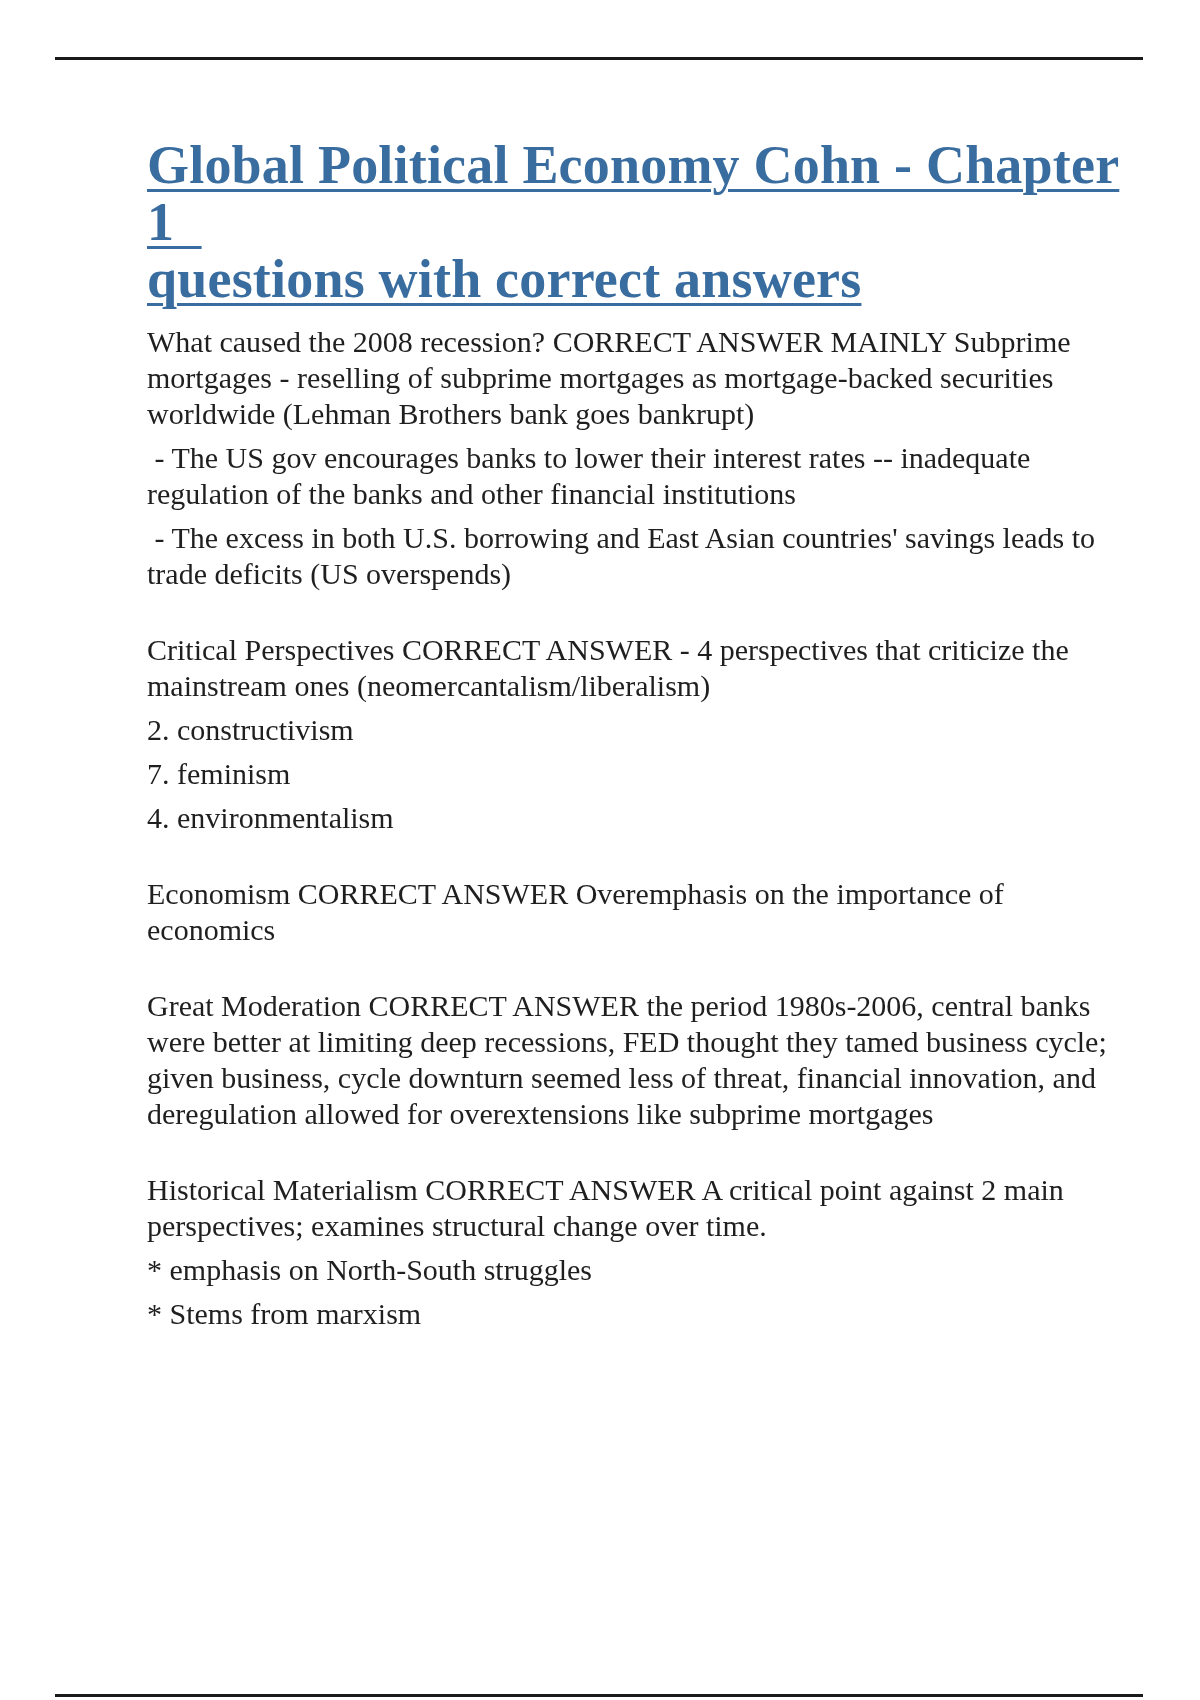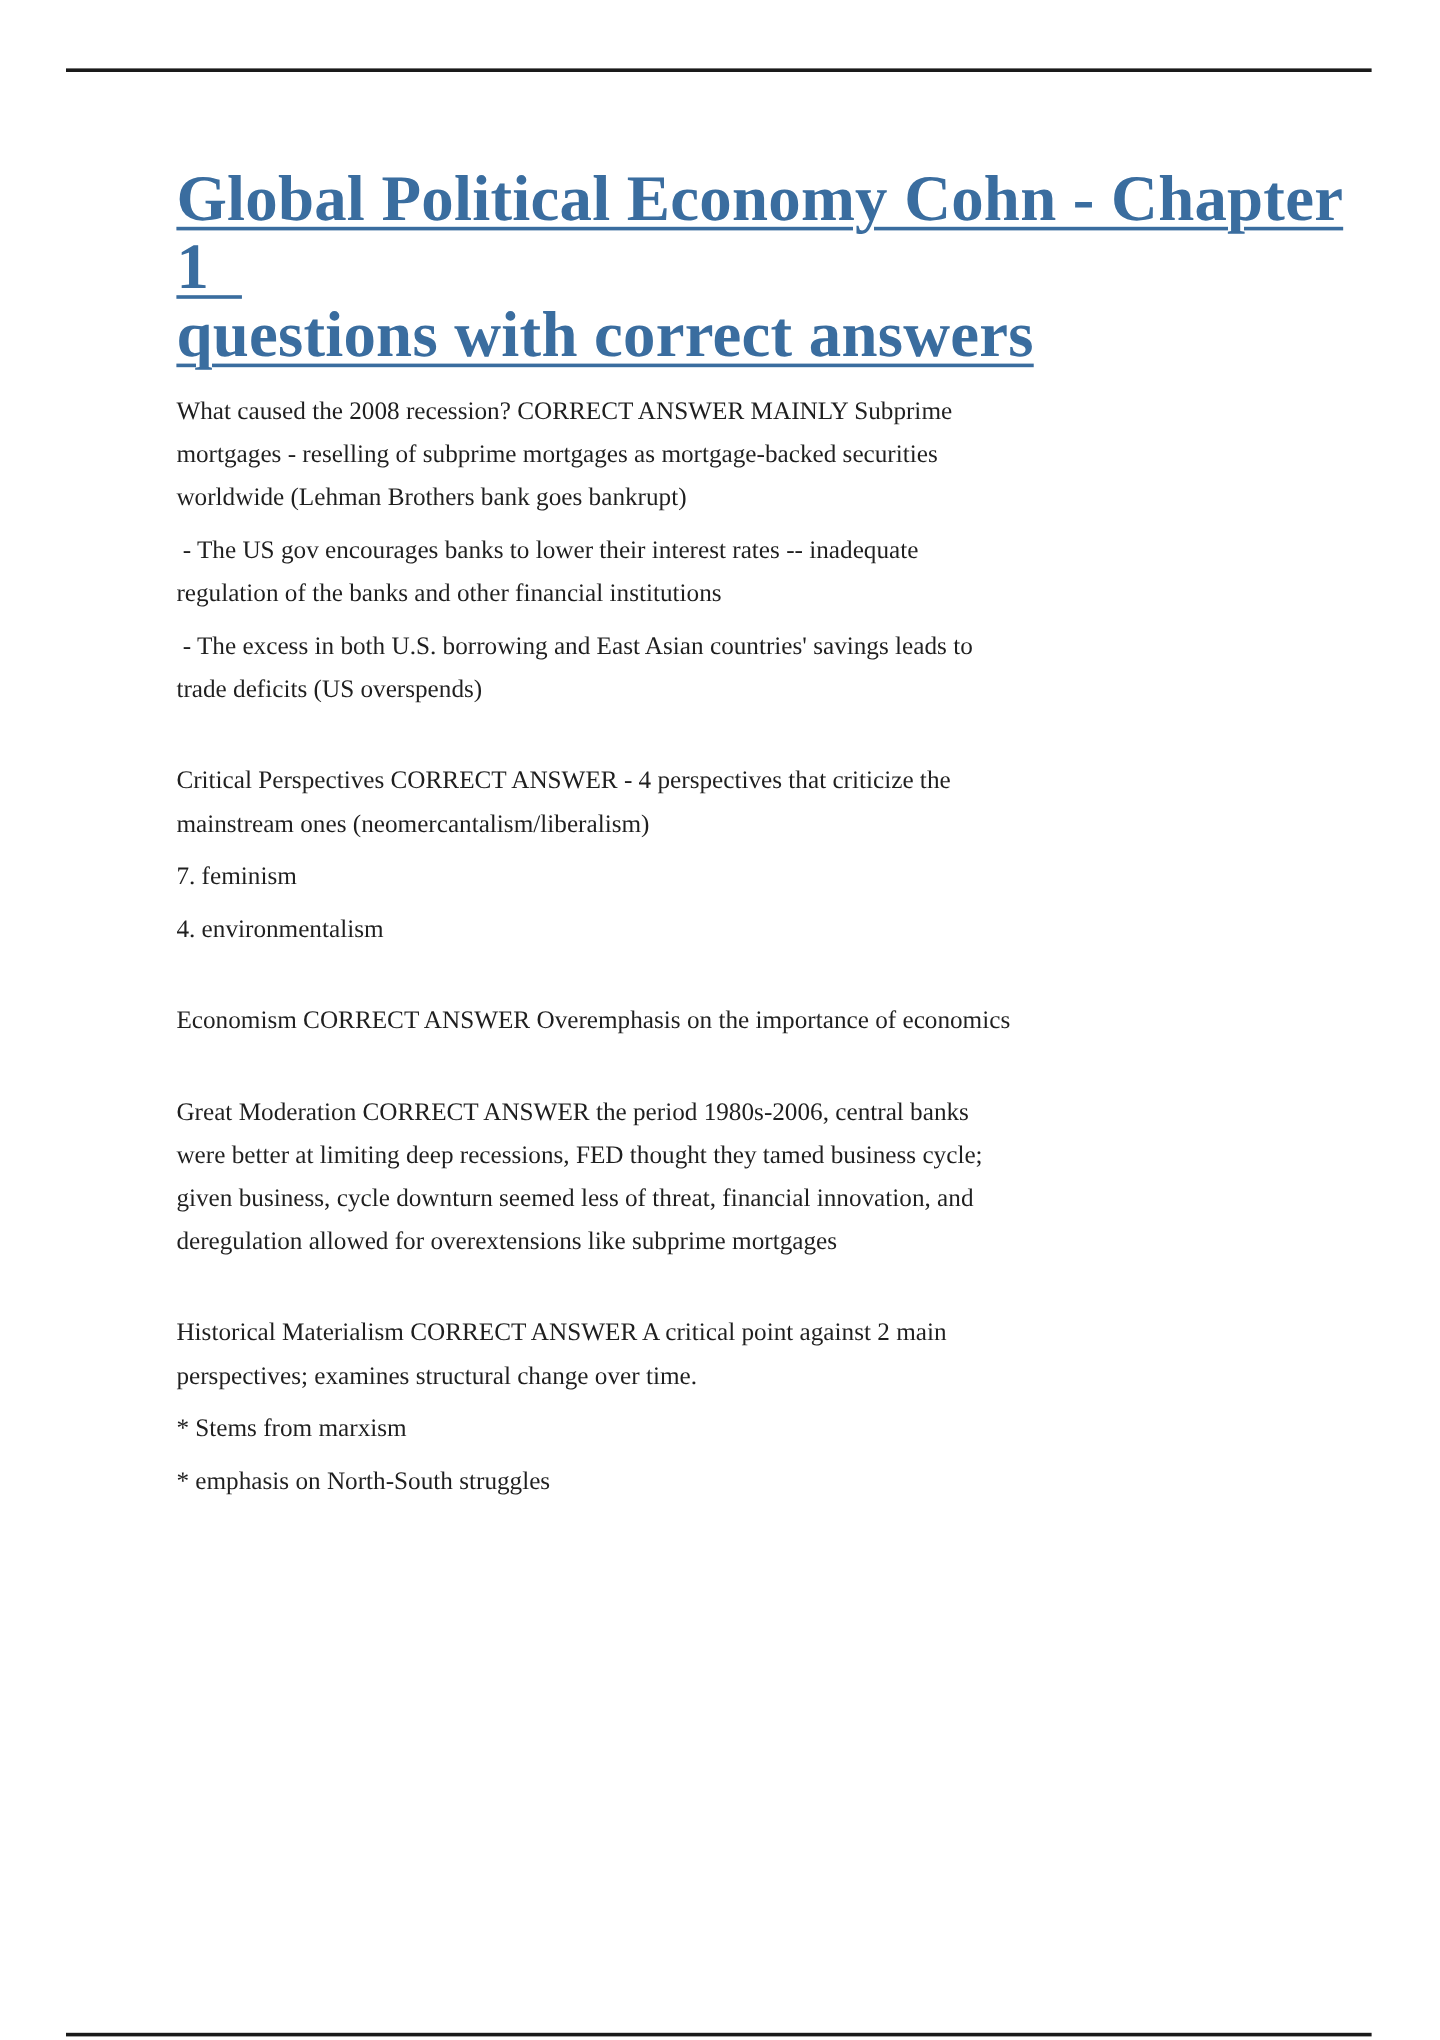--- a/index.html
+++ b/index.html
@@ -41,21 +41,21 @@
   }
   .title-line {
     display: block;
     text-decoration: underline;
     text-decoration-thickness: 3px;
     text-underline-offset: 6px;
     text-decoration-color: #3a6d9f;
   }
   .para {
     margin: 0 0 8px 0;
-    font-size: 21px;
+    font-size: 30px;
     line-height: 36px;
     white-space: pre-line;
     color: #1f1f1f;
   }
   .para.gap {
     margin-top: 40px;
   }
 </style>
 </head>
 <body>
@@ -72,28 +72,29 @@
     <div id="paragraphs">
         <p class="para">What caused the 2008 recession? CORRECT ANSWER MAINLY Subprime
 mortgages - reselling of subprime mortgages as mortgage-backed securities
 worldwide (Lehman Brothers bank goes bankrupt)</p>
         <p class="para">&nbsp;- The US gov encourages banks to lower their interest rates -- inadequate
 regulation of the banks and other financial institutions</p>
         <p class="para">&nbsp;- The excess in both U.S. borrowing and East Asian countries' savings leads to
 trade deficits (US overspends)</p>
         <p class="para gap">Critical Perspectives CORRECT ANSWER - 4 perspectives that criticize the
 mainstream ones (neomercantalism/liberalism)</p>
+        <p class="para">2. constructivism</p>
         <p class="para">7. feminism</p>
         <p class="para">4. environmentalism</p>
         <p class="para gap">Economism CORRECT ANSWER Overemphasis on the importance of economics</p>
         <p class="para gap">Great Moderation CORRECT ANSWER the period 1980s-2006, central banks
 were better at limiting deep recessions, FED thought they tamed business cycle;
 given business, cycle downturn seemed less of threat, financial innovation, and
 deregulation allowed for overextensions like subprime mortgages</p>
         <p class="para gap">Historical Materialism CORRECT ANSWER A critical point against 2 main
 perspectives; examines structural change over time.</p>
+        <p class="para">* emphasis on North-South struggles</p>
         <p class="para">* Stems from marxism</p>
-        <p class="para">* emphasis on North-South struggles</p>
       </div>
   </main>
 
   <div class="rule rule-bottom"></div>
 </div>
 
 </body></html>

